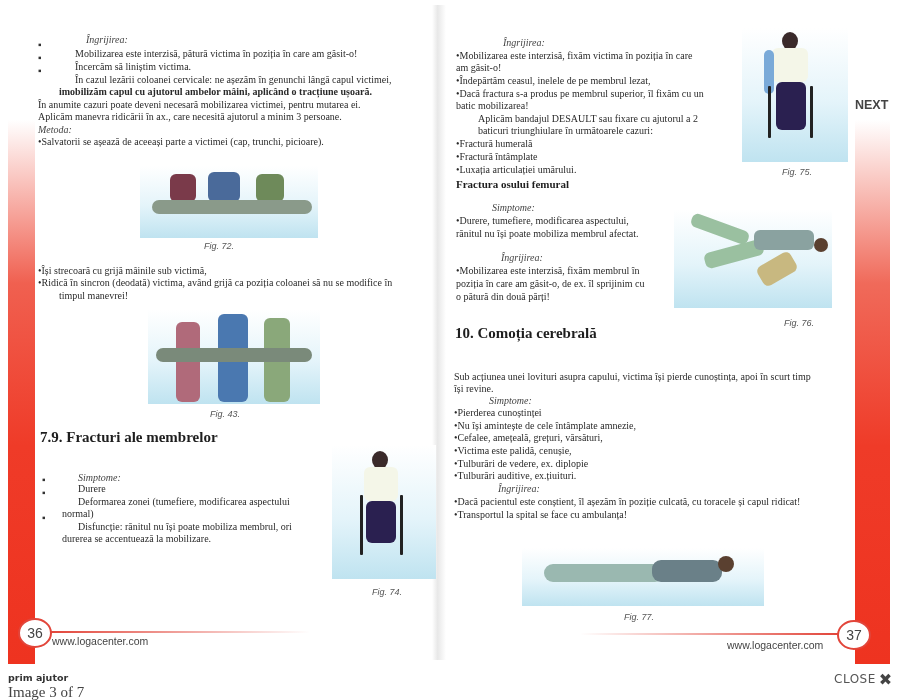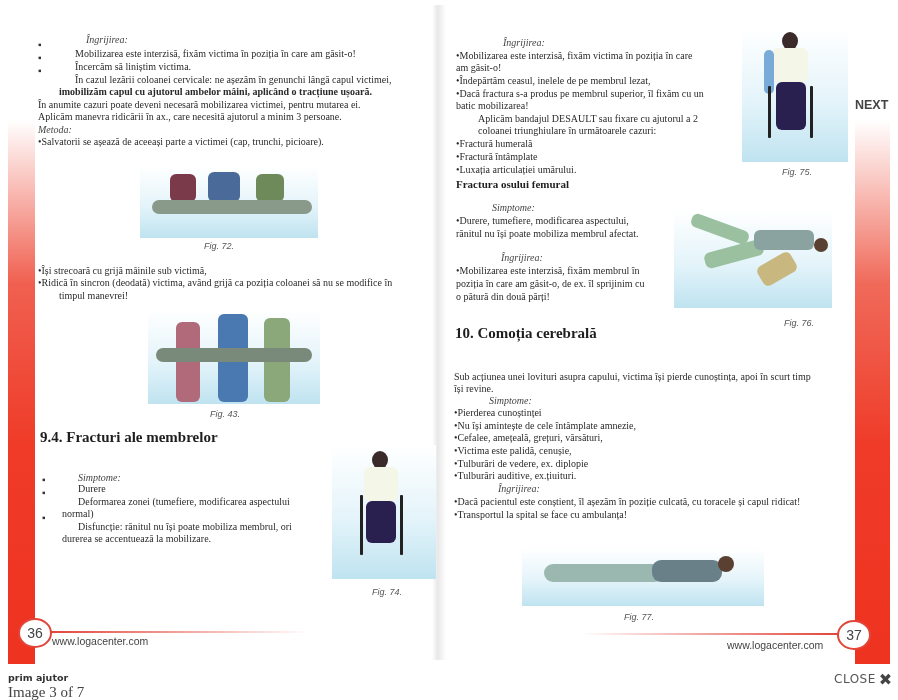--- a/index.html
+++ b/index.html
@@ -37,21 +37,21 @@
 <body>
 
 <div class="book"></div>
 <div class="strip-left"></div>
 <div class="strip-right"></div>
 <div class="gutter"></div>
 
 <div>
   <div class="txt ital" style="left:86px;top:22px;">Îngrijirea:</div>
   <div class="bul" style="left:38px;top:39px;">▪</div>
-  <div class="txt" style="left:75px;top:36px;">Mobilizarea este interzisă, fixăm victima în poziția în care am găsit-o!</div>
+  <div class="txt" style="left:75px;top:36px;">Mobilizarea este interzisă, pătură victima în poziția în care am găsit-o!</div>
   <div class="bul" style="left:38px;top:52px;">▪</div>
   <div class="txt" style="left:75px;top:49px;">Încercăm să liniștim victima.</div>
   <div class="bul" style="left:38px;top:65px;">▪</div>
   <div class="txt" style="left:75px;top:62px;">În cazul lezării coloanei cervicale: ne așezăm în genunchi lângă capul victimei,</div>
   <div class="txt" style="left:59px;top:74px;font-weight:bold;">imobilizăm capul cu ajutorul ambelor mâini, aplicând o tracțiune ușoară.</div>
   <div class="txt" style="left:38px;top:87px;">În anumite cazuri poate deveni necesară mobilizarea victimei, pentru mutarea ei.</div>
   <div class="txt" style="left:38px;top:99px;">Aplicăm manevra ridicării în ax., care necesită ajutorul a minim 3 persoane.</div>
   <div class="txt ital" style="left:38px;top:112px;">Metoda:</div>
   <div class="txt" style="left:38px;top:124px;">•Salvatorii se așează de aceeași parte a victimei (cap, trunchi, picioare).</div>
 
@@ -67,21 +67,21 @@
   <div class="txt" style="left:59px;top:278px;">timpul manevrei!</div>
 
   <div class="fig" style="left:148px;top:310px;width:172px;height:94px;">
     <div class="p" style="left:28px;top:12px;width:24px;height:80px;background:#b06a7a;"></div>
     <div class="p" style="left:70px;top:4px;width:30px;height:88px;background:#4a78b0;"></div>
     <div class="p" style="left:116px;top:8px;width:26px;height:84px;background:#8aa87a;"></div>
     <div class="p" style="left:8px;top:38px;width:156px;height:14px;background:#7a8a7a;border-radius:7px;"></div>
   </div>
   <div class="cap" style="left:210px;top:409px;">Fig. 43.</div>
 
-  <div class="h2" style="left:40px;top:429px;">9.4.  Fracturi ale membrelor</div>
+  <div class="h2" style="left:40px;top:429px;">7.9.  Fracturi ale membrelor</div>
   <div class="txt ital" style="left:78px;top:460px;">Simptome:</div>
   <div class="bul" style="left:42px;top:474px;">▪</div>
   <div class="txt" style="left:78px;top:471px;">Durere</div>
   <div class="bul" style="left:42px;top:487px;">▪</div>
   <div class="txt" style="left:78px;top:484px;">Deformarea zonei (tumefiere, modificarea aspectului</div>
   <div class="txt" style="left:62px;top:496px;">normal)</div>
   <div class="bul" style="left:42px;top:512px;">▪</div>
   <div class="txt" style="left:78px;top:509px;">Disfuncție: rănitul nu își poate mobiliza membrul, ori</div>
   <div class="txt" style="left:62px;top:521px;">durerea se accentuează la mobilizare.</div>
 
@@ -100,21 +100,21 @@
 </div>
 
 <div>
   <div class="txt ital" style="left:503px;top:25px;">Îngrijirea:</div>
   <div class="txt" style="left:456px;top:38px;">•Mobilizarea este interzisă, fixăm victima în poziția în care</div>
   <div class="txt" style="left:456px;top:50px;">am găsit-o!</div>
   <div class="txt" style="left:456px;top:63px;">•Îndepărtăm ceasul, inelele de pe membrul lezat,</div>
   <div class="txt" style="left:456px;top:76px;">•Dacă fractura s-a produs pe membrul superior, îl fixăm cu un</div>
   <div class="txt" style="left:456px;top:88px;">batic mobilizarea!</div>
   <div class="txt" style="left:478px;top:101px;">Aplicăm bandajul DESAULT sau fixare cu ajutorul a 2</div>
-  <div class="txt" style="left:478px;top:113px;">coloanei triunghiulare în următoarele cazuri:</div>
+  <div class="txt" style="left:478px;top:113px;">baticuri triunghiulare în următoarele cazuri:</div>
   <div class="txt" style="left:456px;top:126px;">•Fractură humerală</div>
   <div class="txt" style="left:456px;top:139px;">•Fractură întâmplate</div>
   <div class="txt" style="left:456px;top:152px;">•Luxația articulației umărului.</div>
 
   <div class="fig" style="left:742px;top:28px;width:106px;height:134px;">
     <div class="p" style="left:40px;top:4px;width:16px;height:18px;background:#3a2a2a;border-radius:50%;"></div>
     <div class="p" style="left:30px;top:20px;width:36px;height:34px;background:#f4f6e8;"></div>
     <div class="p" style="left:22px;top:22px;width:10px;height:44px;background:#7aaad8;"></div>
     <div class="p" style="left:34px;top:54px;width:30px;height:48px;background:#2a2050;"></div>
     <div class="p" style="left:26px;top:58px;width:3px;height:52px;background:#222;border-radius:1px;"></div>

